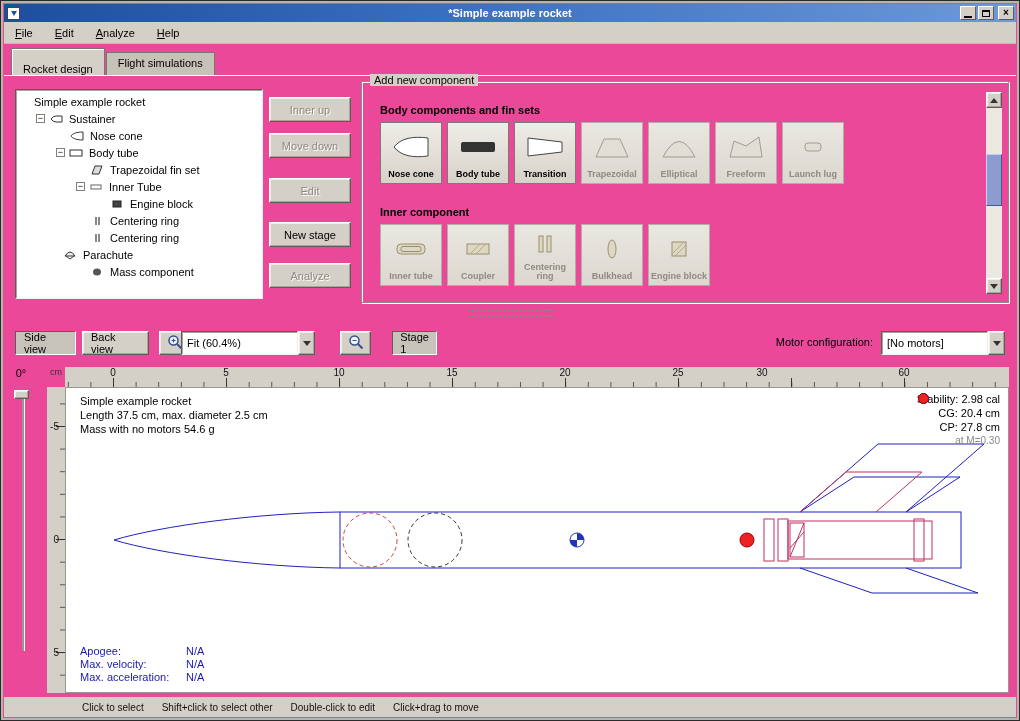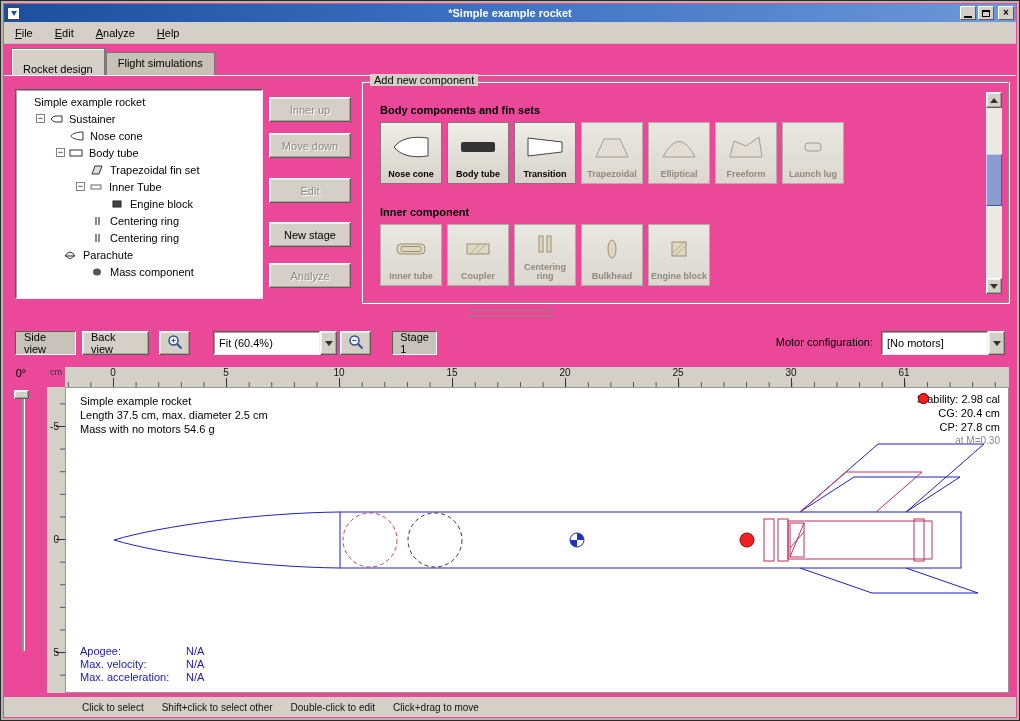--- a/index.html
+++ b/index.html
@@ -366,21 +366,21 @@
 
   <div class="toolbar-btn btn pressed" style="left:14px;width:61px">Side view</div>
   <div class="toolbar-btn btn raised" style="left:81px;width:67px">Back view</div>
   <div class="toolbar-btn btn raised" style="left:158px;width:31px">
     <span><svg width="18" height="18">
           <circle cx="7.5" cy="7.5" r="4.5" fill="#eef3fa" stroke="#35508c" stroke-width="1.5"></circle>
           <path d="M11 11 L15.5 15.5" stroke="#35508c" stroke-width="2"></path>
           <path d="M5.5 7.5 H9.5 M7.5 5.5 V9.5" stroke="#35508c"></path>
         </svg></span>
   </div>
-  <div class="combo" style="left:212px;width:124px">
+  <div class="combo" style="left:180px;width:134px">
     <div class="combo-field">Fit (60.4%)</div>
     <div class="combo-arrow raised">
         <span class="tri-down"></span>
       </div>
   </div>
   <div class="toolbar-btn btn raised" style="left:339px;width:31px">
     <span><svg width="18" height="18">
           <circle cx="7.5" cy="7.5" r="4.5" fill="#eef3fa" stroke="#35508c" stroke-width="1.5"></circle>
           <path d="M11 11 L15.5 15.5" stroke="#35508c" stroke-width="2"></path>
           <path d="M5.5 7.5 H9.5" stroke="#35508c"></path>
@@ -400,22 +400,22 @@
   <div class="rot-handle raised"></div>
 
   <div class="ruler-corner">cm</div>
   <div class="hruler">
     <span class="tick" style="left:48px">0</span>
     <span class="tick" style="left:161px">5</span>
     <span class="tick" style="left:274px">10</span>
     <span class="tick" style="left:387px">15</span>
     <span class="tick" style="left:500px">20</span>
     <span class="tick" style="left:613px">25</span>
-    <span class="tick" style="left:726px">30</span>
-    <span class="tick" style="left:839px">61</span>
+    <span class="tick" style="left:697px">30</span>
+    <span class="tick" style="left:839px">60</span>
   </div>
   <div class="vruler">
     <span class="tick" style="top:39px">-5</span>
     <span class="tick" style="top:152px">0</span>
     <span class="tick" style="top:265px">5</span>
   </div>
 
   <div class="canvas">
     <svg viewBox="0 0 942 304" width="942" height="304">
 

